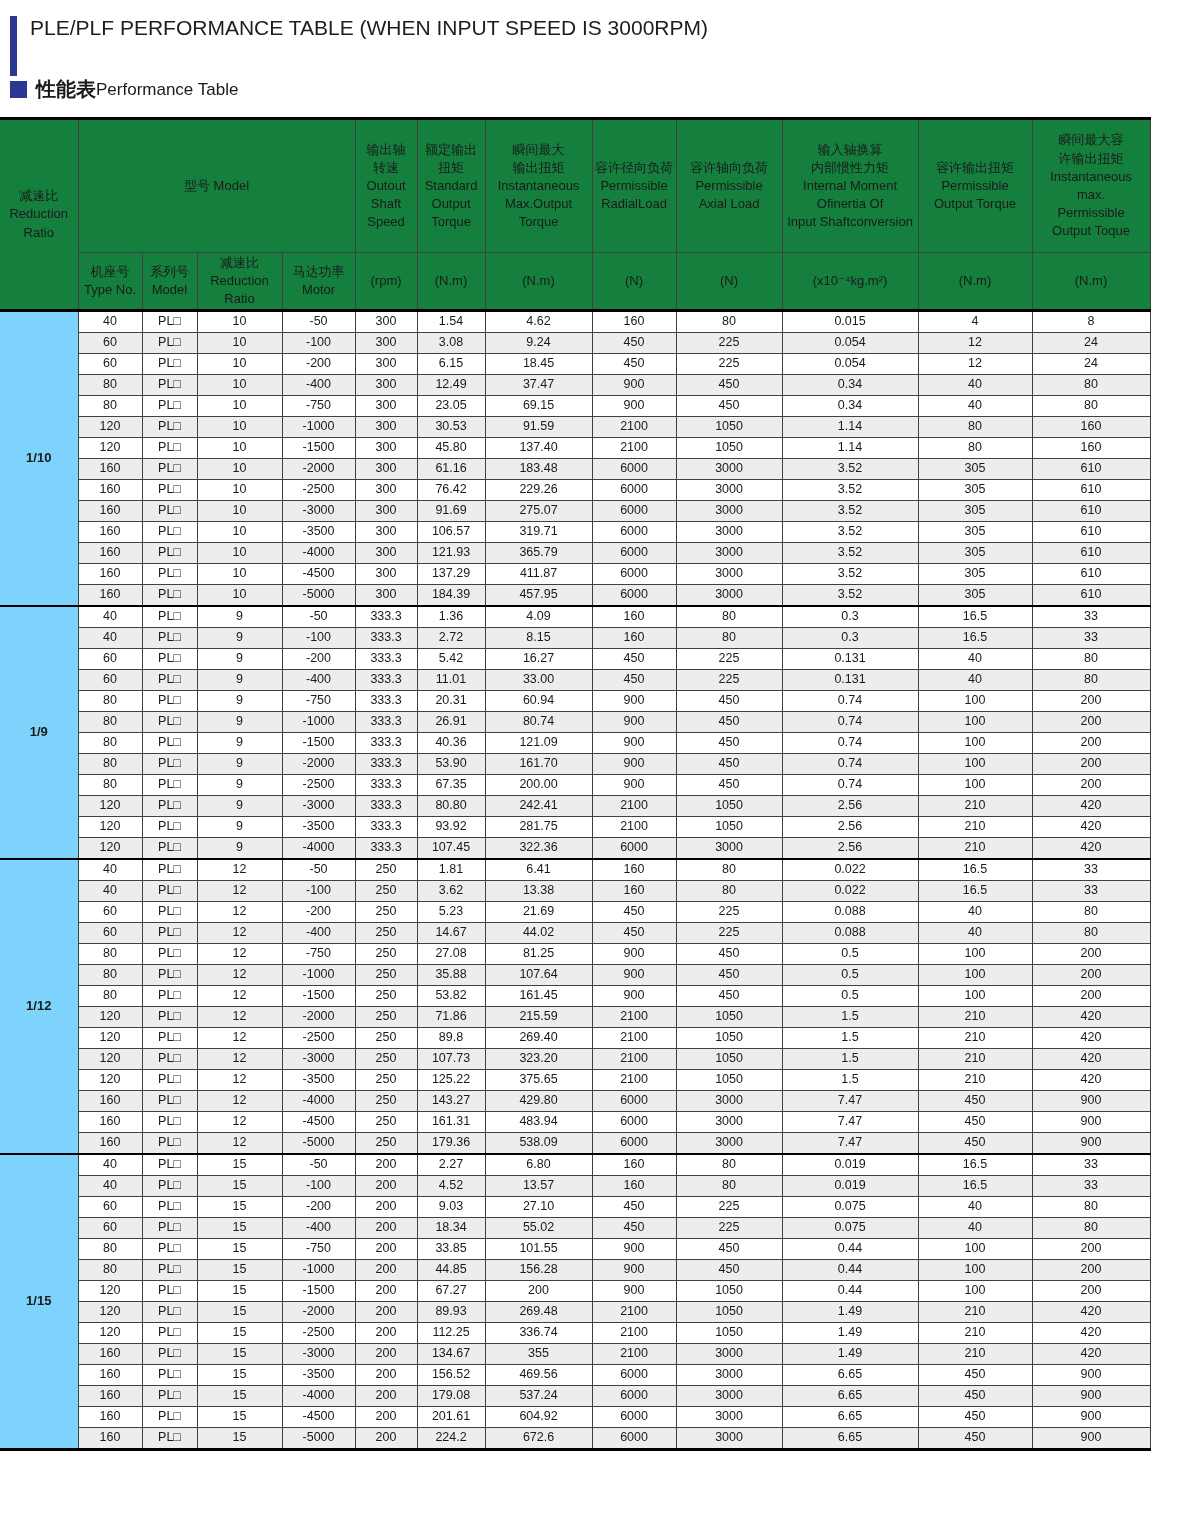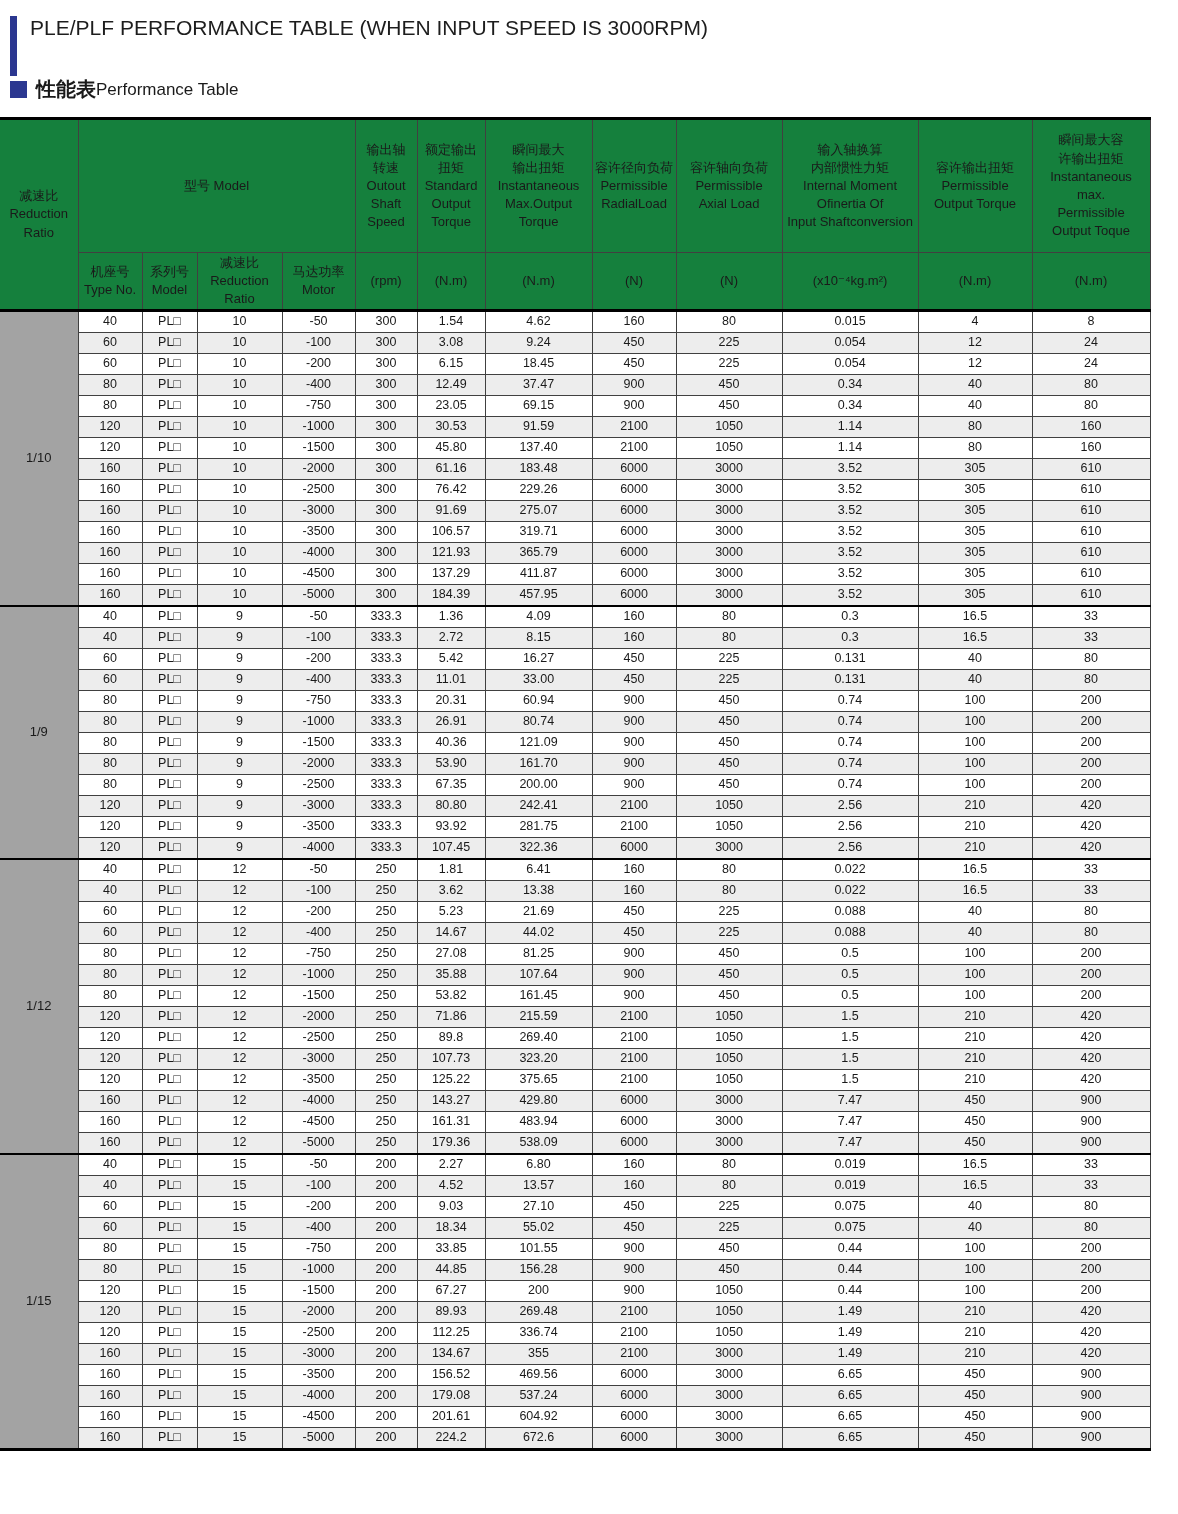--- a/index.html
+++ b/index.html
@@ -57,23 +57,24 @@
   .perf th.th-reduction { border-left: none; border-bottom: 3px solid #000; }
   .perf tr.h1 th { border-top: none; }
   .perf tbody td {
     height: 20px;
     font-size: 12.5px;
     line-height: 1.1;
     background: #ffffff;
   }
   .perf tbody tr.alt td { background: #EDEDED; }
   .perf tbody td.sec-label {
-    background: #a3a3a3;
+    background: #7dd3fc;
     border-left: none;
     font-size: 13px;
+    font-weight: bold;
   }
   .perf tbody tr.sec-start td { border-top: 2px solid #000; }
   .perf tbody tr:first-child td { border-top: none; }
 </style>
 </head>
 <body>
 
 <div class="page-header">
   <div class="accent-bar"></div>
   <div class="title-en">PLE/PLF PERFORMANCE TABLE (WHEN INPUT SPEED IS 3000RPM)</div>

